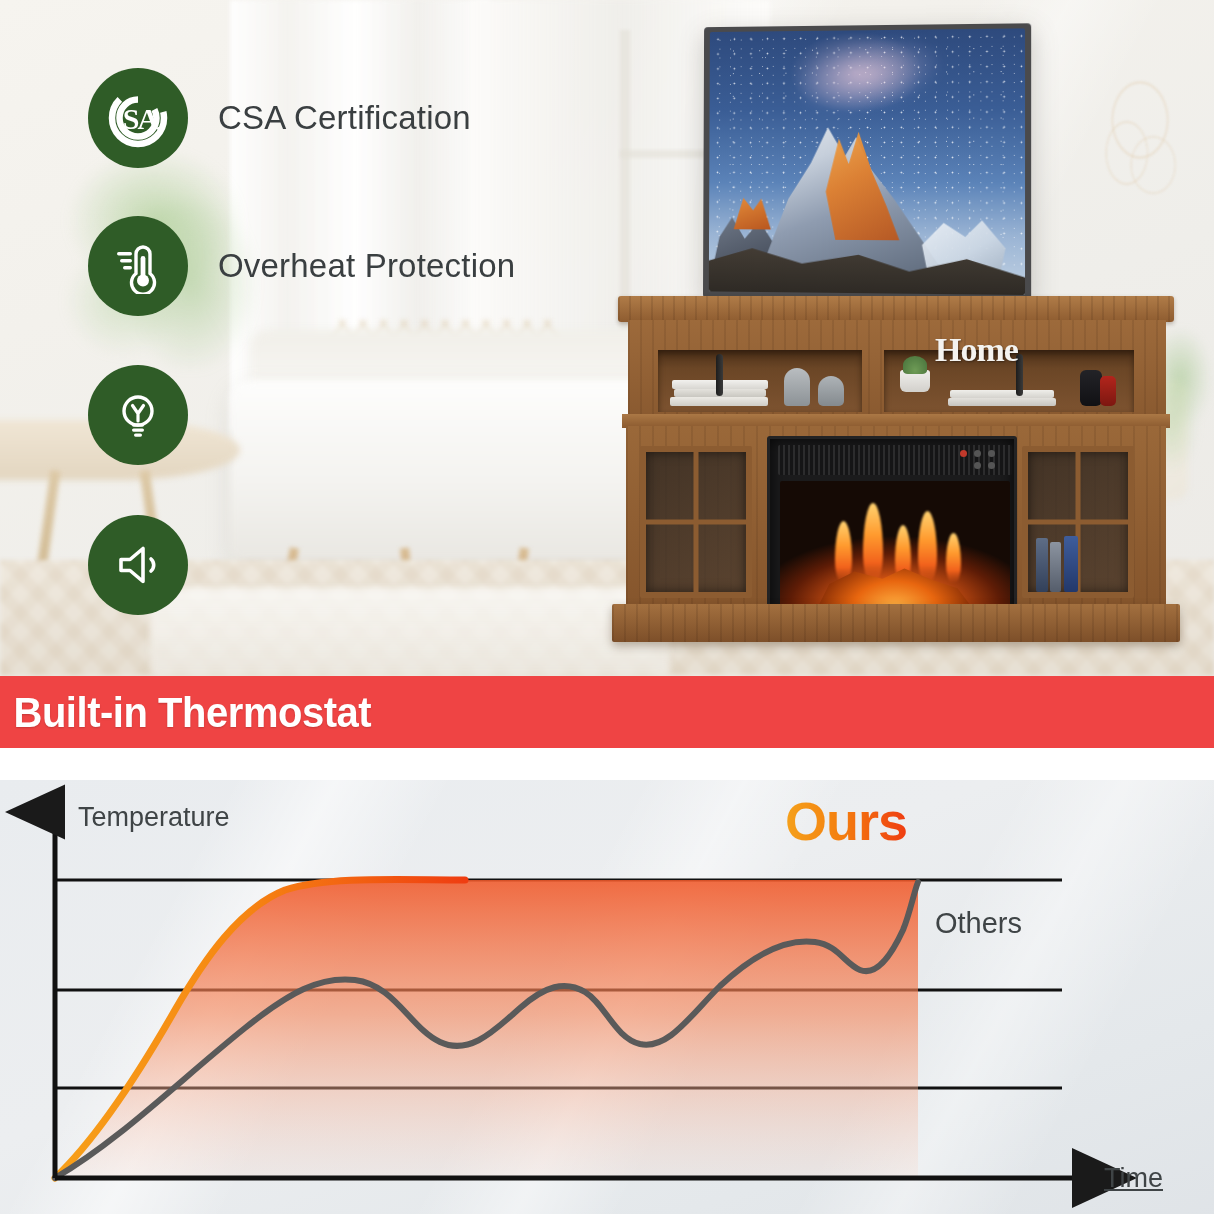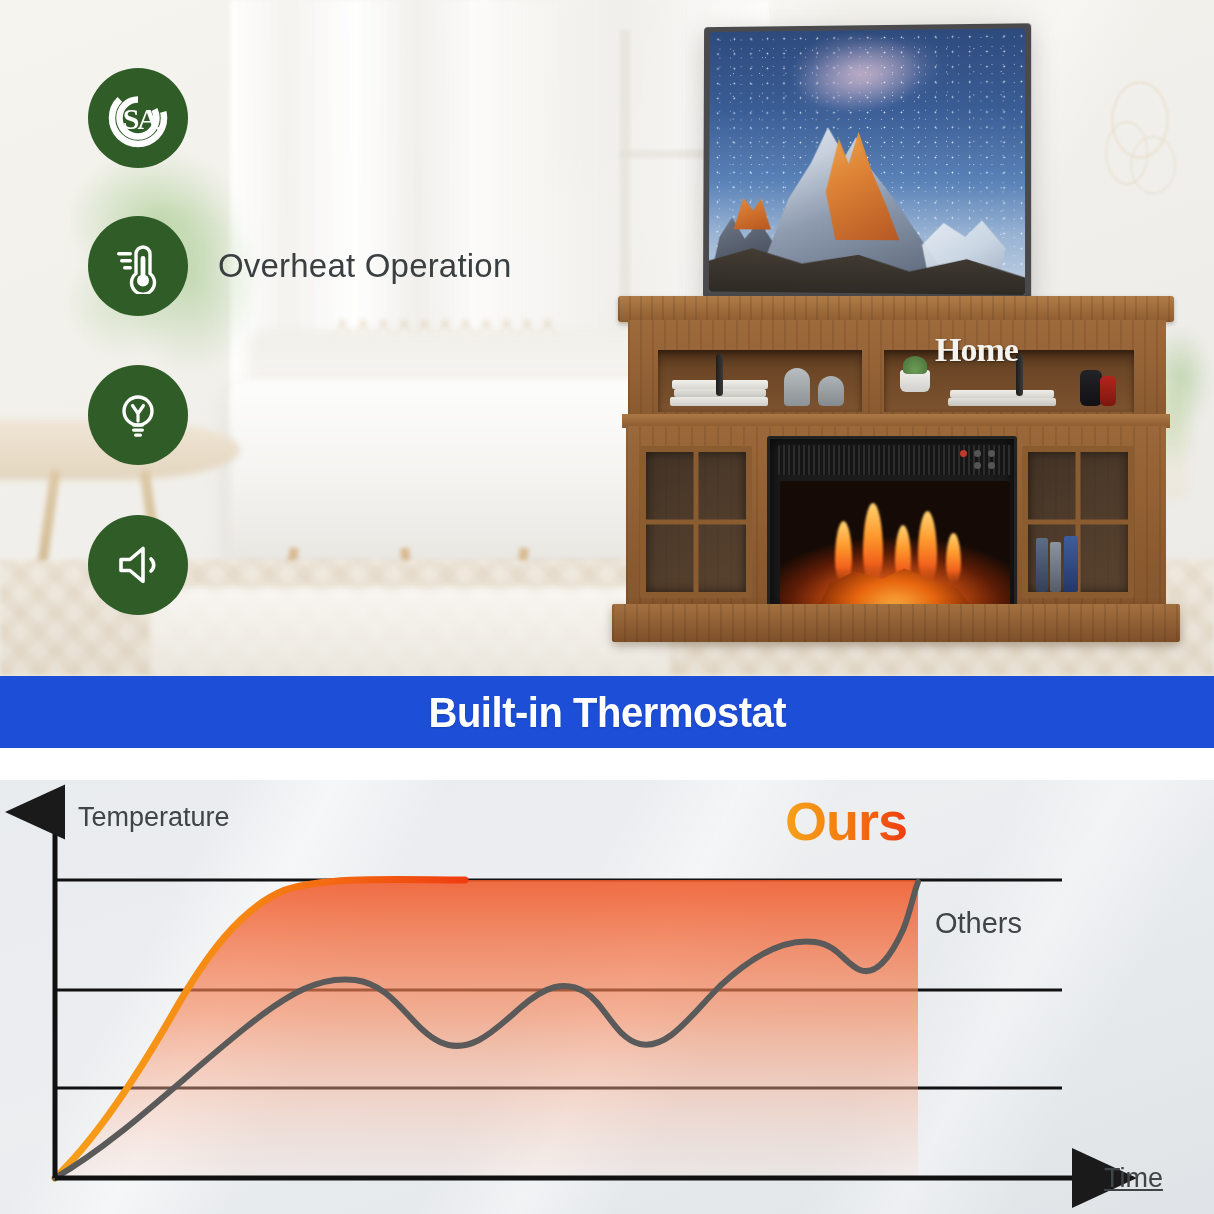--- a/index.html
+++ b/index.html
@@ -284,21 +284,21 @@
   #home-sign {
     position: absolute; left: 935px; top: 331px; font-size: 34px; font-weight: 700;
     color: #f4f3f0; letter-spacing: -1px;
     font-family: "Liberation Serif", serif;
     text-shadow: 1px 1px 2px rgba(0,0,0,.35); z-index: 6;
   }
 
   
   #banner {
     position: absolute; left: 0; top: 676px; width: 1214px; height: 72px;
-    background: #1d4ed8; display: flex; align-items: center; justify-content: center;
+    background: #ef4444; display: flex; align-items: center; justify-content: flex-start;
   }
   #banner-title {
     color: #fff; font-size: 43px; font-weight: 700; letter-spacing: -.5px;
     font-family: "Liberation Sans", sans-serif;
     transform: scaleX(.93); text-shadow: 0 1px 2px rgba(0,0,0,.18);
   }
 
   
   #chart {
     position: absolute; left: 0; top: 748px; width: 1214px; height: 466px;
@@ -432,34 +432,35 @@
   <div id="features">
 
     <div class="feature-row" style="top:68px;justify-content:space-between;">
       <div class="feat-circle">
         <svg width="62" height="62" viewBox="0 0 62 62" aria-hidden="true">
           <path d="M31 5 A26 26 0 1 0 31 57 A26 26 0 0 0 31 5 Z M31 12.5 A18.5 18.5 0 1 1 31 49.5 A18.5 18.5 0 1 1 31 12.5 Z" fill="none" stroke="#fff" stroke-width="6.5" stroke-dasharray="108 44" stroke-dashoffset="-20"></path>
           <text x="33" y="42" font-family="Liberation Serif, serif" font-size="30" font-weight="700" fill="#fff" text-anchor="middle" letter-spacing="-2">SA</text>
           <circle cx="53" cy="42" r="2.6" fill="#fff"></circle>
         </svg>
       </div>
+      <div class="feat-label">CSA Certification</div>
     </div>
 
     <div class="feature-row" style="top:216px;">
       <div class="feat-circle">
         <svg width="56" height="56" viewBox="0 0 56 56" aria-hidden="true">
           <path d="M33 9 a7 7 0 0 1 7 7 v19.5 a11.5 11.5 0 1 1 -14 0 V16 a7 7 0 0 1 7 -7 z" fill="none" stroke="#fff" stroke-width="3.4"></path>
           <rect x="30.6" y="18" width="4.8" height="21" rx="2.4" fill="#fff"></rect>
           <circle cx="33" cy="42.5" r="6" fill="#fff"></circle>
           <rect x="7" y="14" width="15" height="3.4" rx="1.7" fill="#fff"></rect>
           <rect x="10" y="21" width="12" height="3.4" rx="1.7" fill="#fff"></rect>
           <rect x="13" y="28" width="9" height="3.4" rx="1.7" fill="#fff"></rect>
         </svg>
       </div>
-      <div class="feat-label">Overheat Operation</div>
+      <div class="feat-label">Overheat Protection</div>
     </div>
 
     <div class="feature-row" style="top:365px;">
       <div class="feat-circle">
         <svg width="56" height="56" viewBox="0 0 56 56" aria-hidden="true">
           <circle cx="28" cy="24" r="14" fill="none" stroke="#fff" stroke-width="3.4"></circle>
           <path d="M28 26.5 L22.5 18.5 M28 26.5 L33.5 18.5 M28 26.5 V34" fill="none" stroke="#fff" stroke-width="3.2" stroke-linecap="round"></path>
           <rect x="22" y="36.5" width="12" height="3.2" rx="1.6" fill="#fff"></rect>
           <rect x="22" y="41.5" width="12" height="3.2" rx="1.6" fill="#fff"></rect>
           <rect x="24" y="46.5" width="8" height="3.2" rx="1.6" fill="#fff"></rect>

